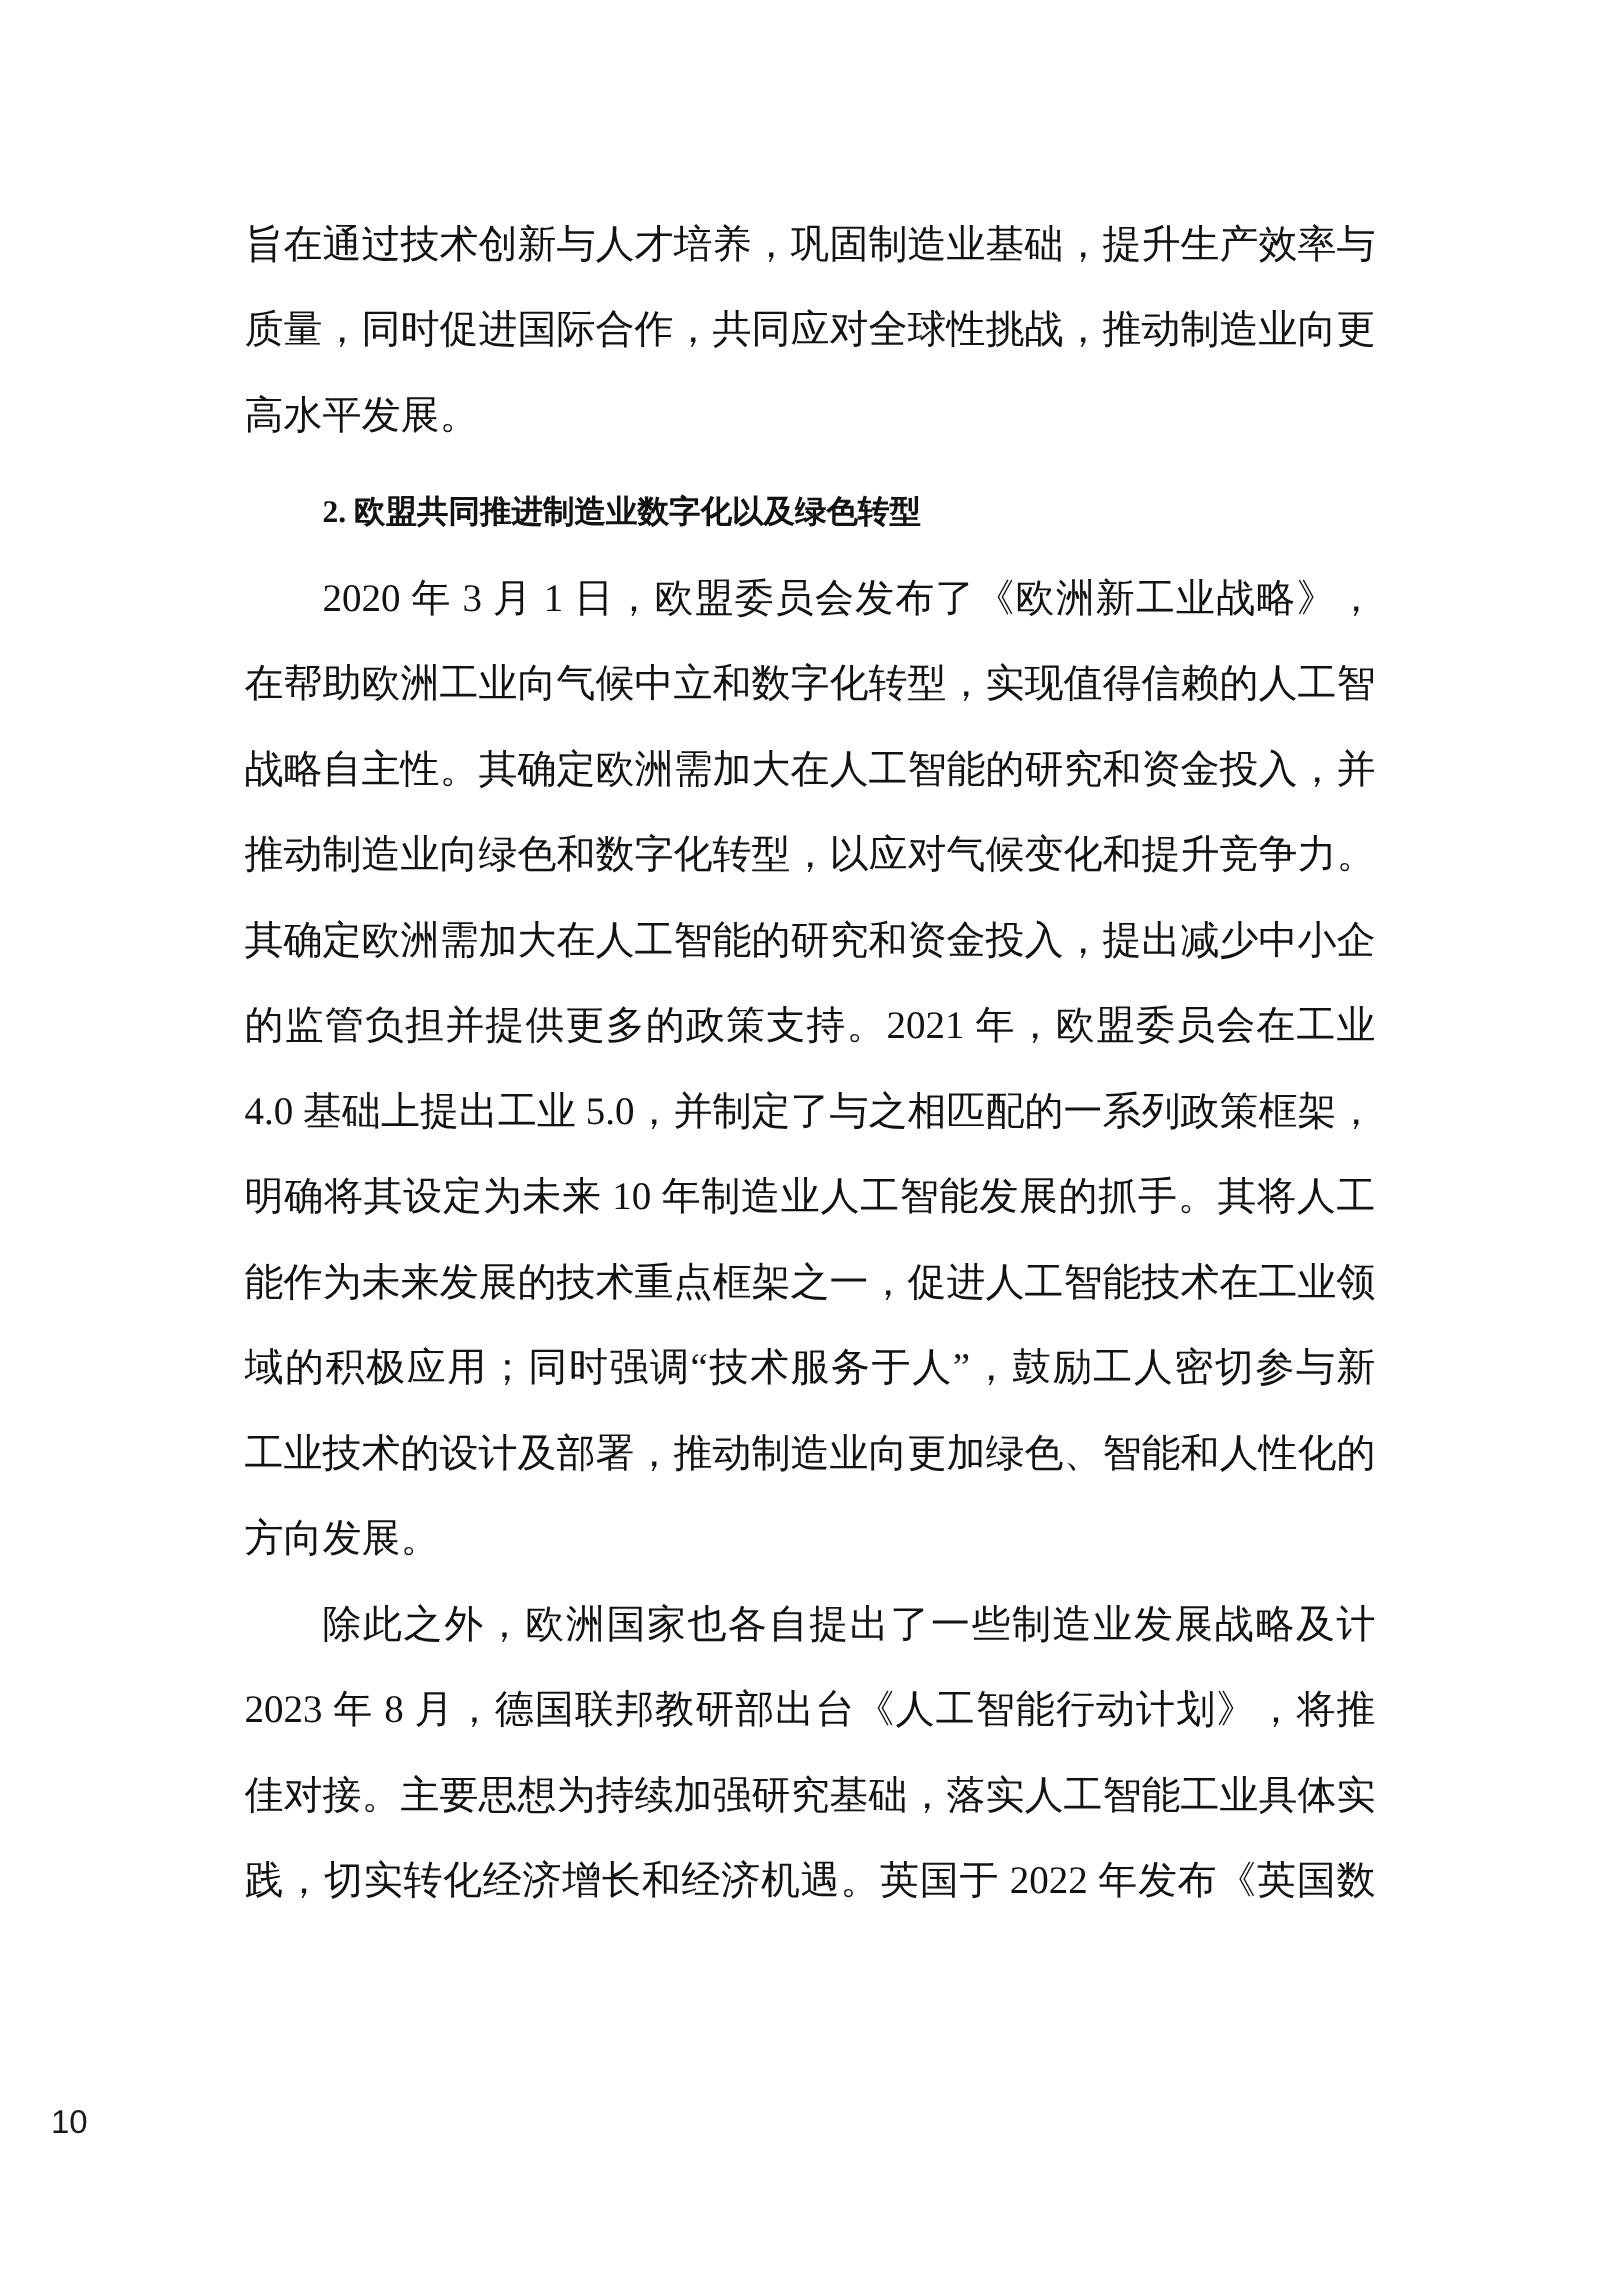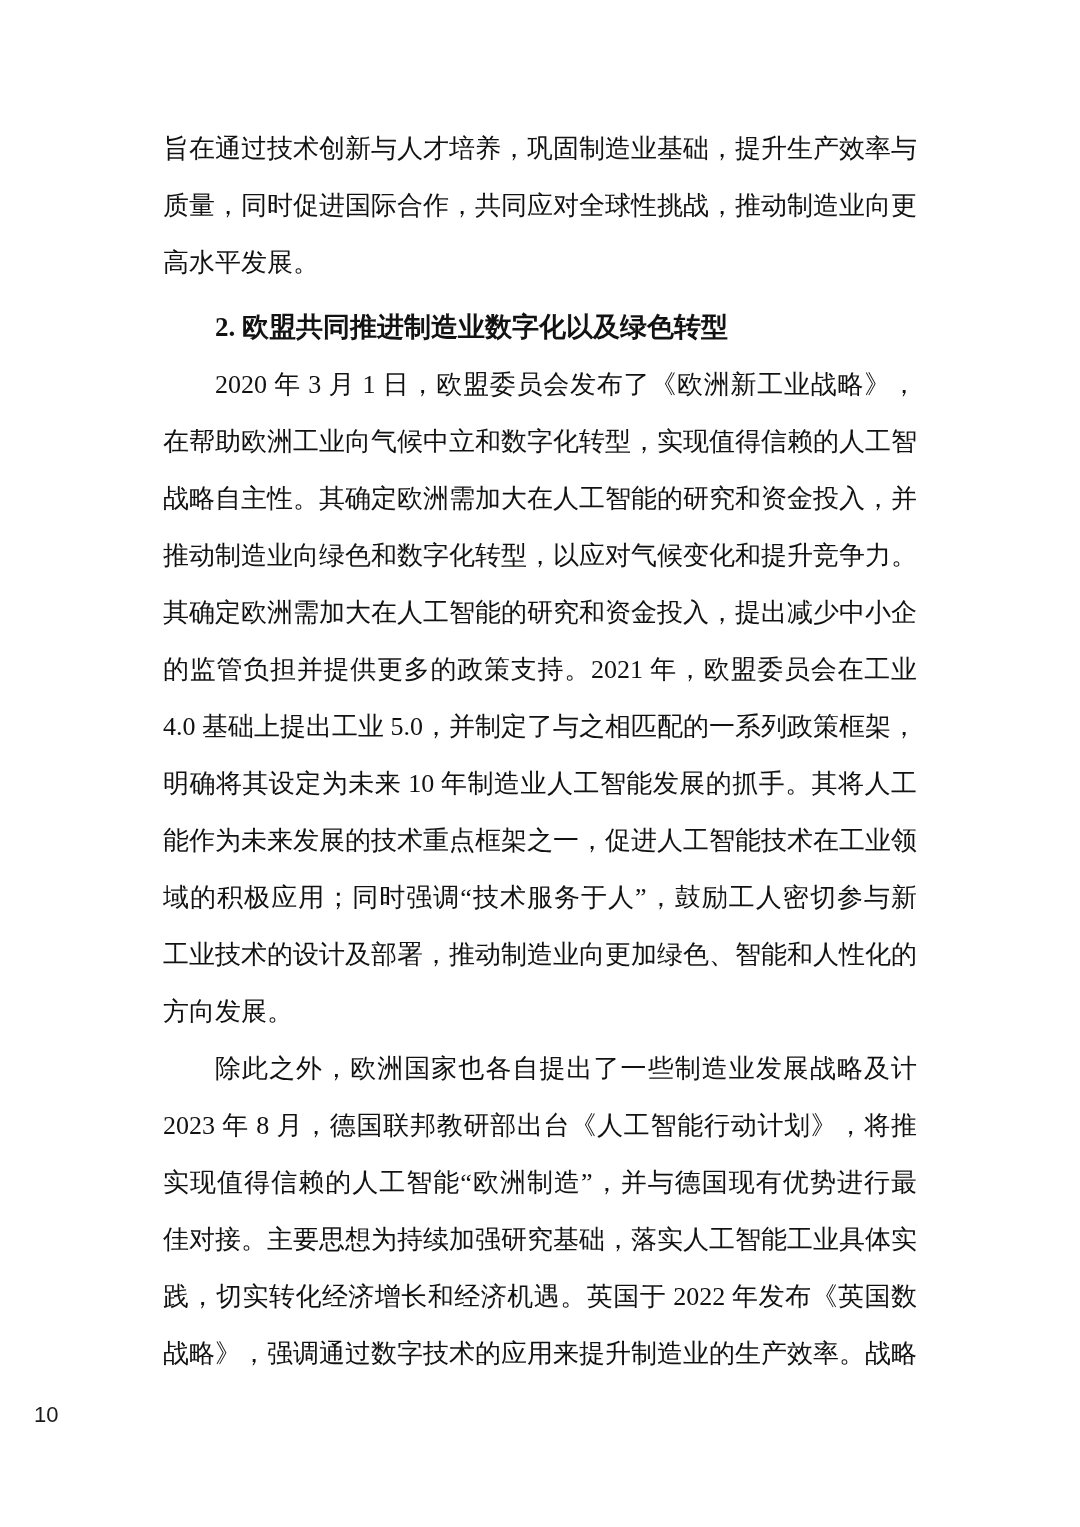--- a/index.html
+++ b/index.html
@@ -16,21 +16,21 @@
     overflow: hidden;
   }
   #page {
     position: absolute;
     inset: 0;
     background: #ffffff;
   }
   #content {
     position: absolute;
     left: 163px;
-    top: 120px;
+    top: 134px;
     width: 754px;
   }
   .line {
     font-size: 26px;
     height: 57px;
     line-height: 57px;
     overflow: hidden;
     text-align: justify;
   }
   .line.fill {
@@ -38,21 +38,21 @@
   }
   .line.end {
     text-align: center;
     text-align-last: left;
   }
   .line.indent {
     padding-left: 52px;
   }
   .line.heading {
     font-weight: bold;
-    font-size: 27px;
+    font-size: 21px;
     margin-top: 8px;
     text-align: left;
     text-align-last: left;
   }
   #page-number {
     position: absolute;
     left: 0;
     right: 0;
     top: 1399px;
     height: 32px;
@@ -80,19 +80,17 @@
       <div class="line fill">其确定欧洲需加大在人工智能的研究和资金投入，提出减少中小企业</div>
       <div class="line fill">的监管负担并提供更多的政策支持。2021 年，欧盟委员会在工业</div>
       <div class="line fill">4.0 基础上提出工业 5.0，并制定了与之相匹配的一系列政策框架，</div>
       <div class="line fill">明确将其设定为未来 10 年制造业人工智能发展的抓手。其将人工智</div>
       <div class="line fill">能作为未来发展的技术重点框架之一，促进人工智能技术在工业领</div>
       <div class="line fill">域的积极应用；同时强调“技术服务于人”，鼓励工人密切参与新</div>
       <div class="line fill">工业技术的设计及部署，推动制造业向更加绿色、智能和人性化的</div>
       <div class="line end">方向发展。</div>
       <div class="line indent fill">除此之外，欧洲国家也各自提出了一些制造业发展战略及计划。</div>
       <div class="line fill">2023 年 8 月，德国联邦教研部出台《人工智能行动计划》，将推进</div>
-      <div class="line fill">实现值得信赖的人工智能“欧洲制造”，并与德国现有优势进行最</div>
       <div class="line fill">佳对接。主要思想为持续加强研究基础，落实人工智能工业具体实</div>
       <div class="line fill">践，切实转化经济增长和经济机遇。英国于 2022 年发布《英国数字</div>
-      <div class="line fill">战略》，强调通过数字技术的应用来提升制造业的生产效率。战略</div>
     </div>
   <div id="page-number">10</div>
 </div>
 
 </body></html>

